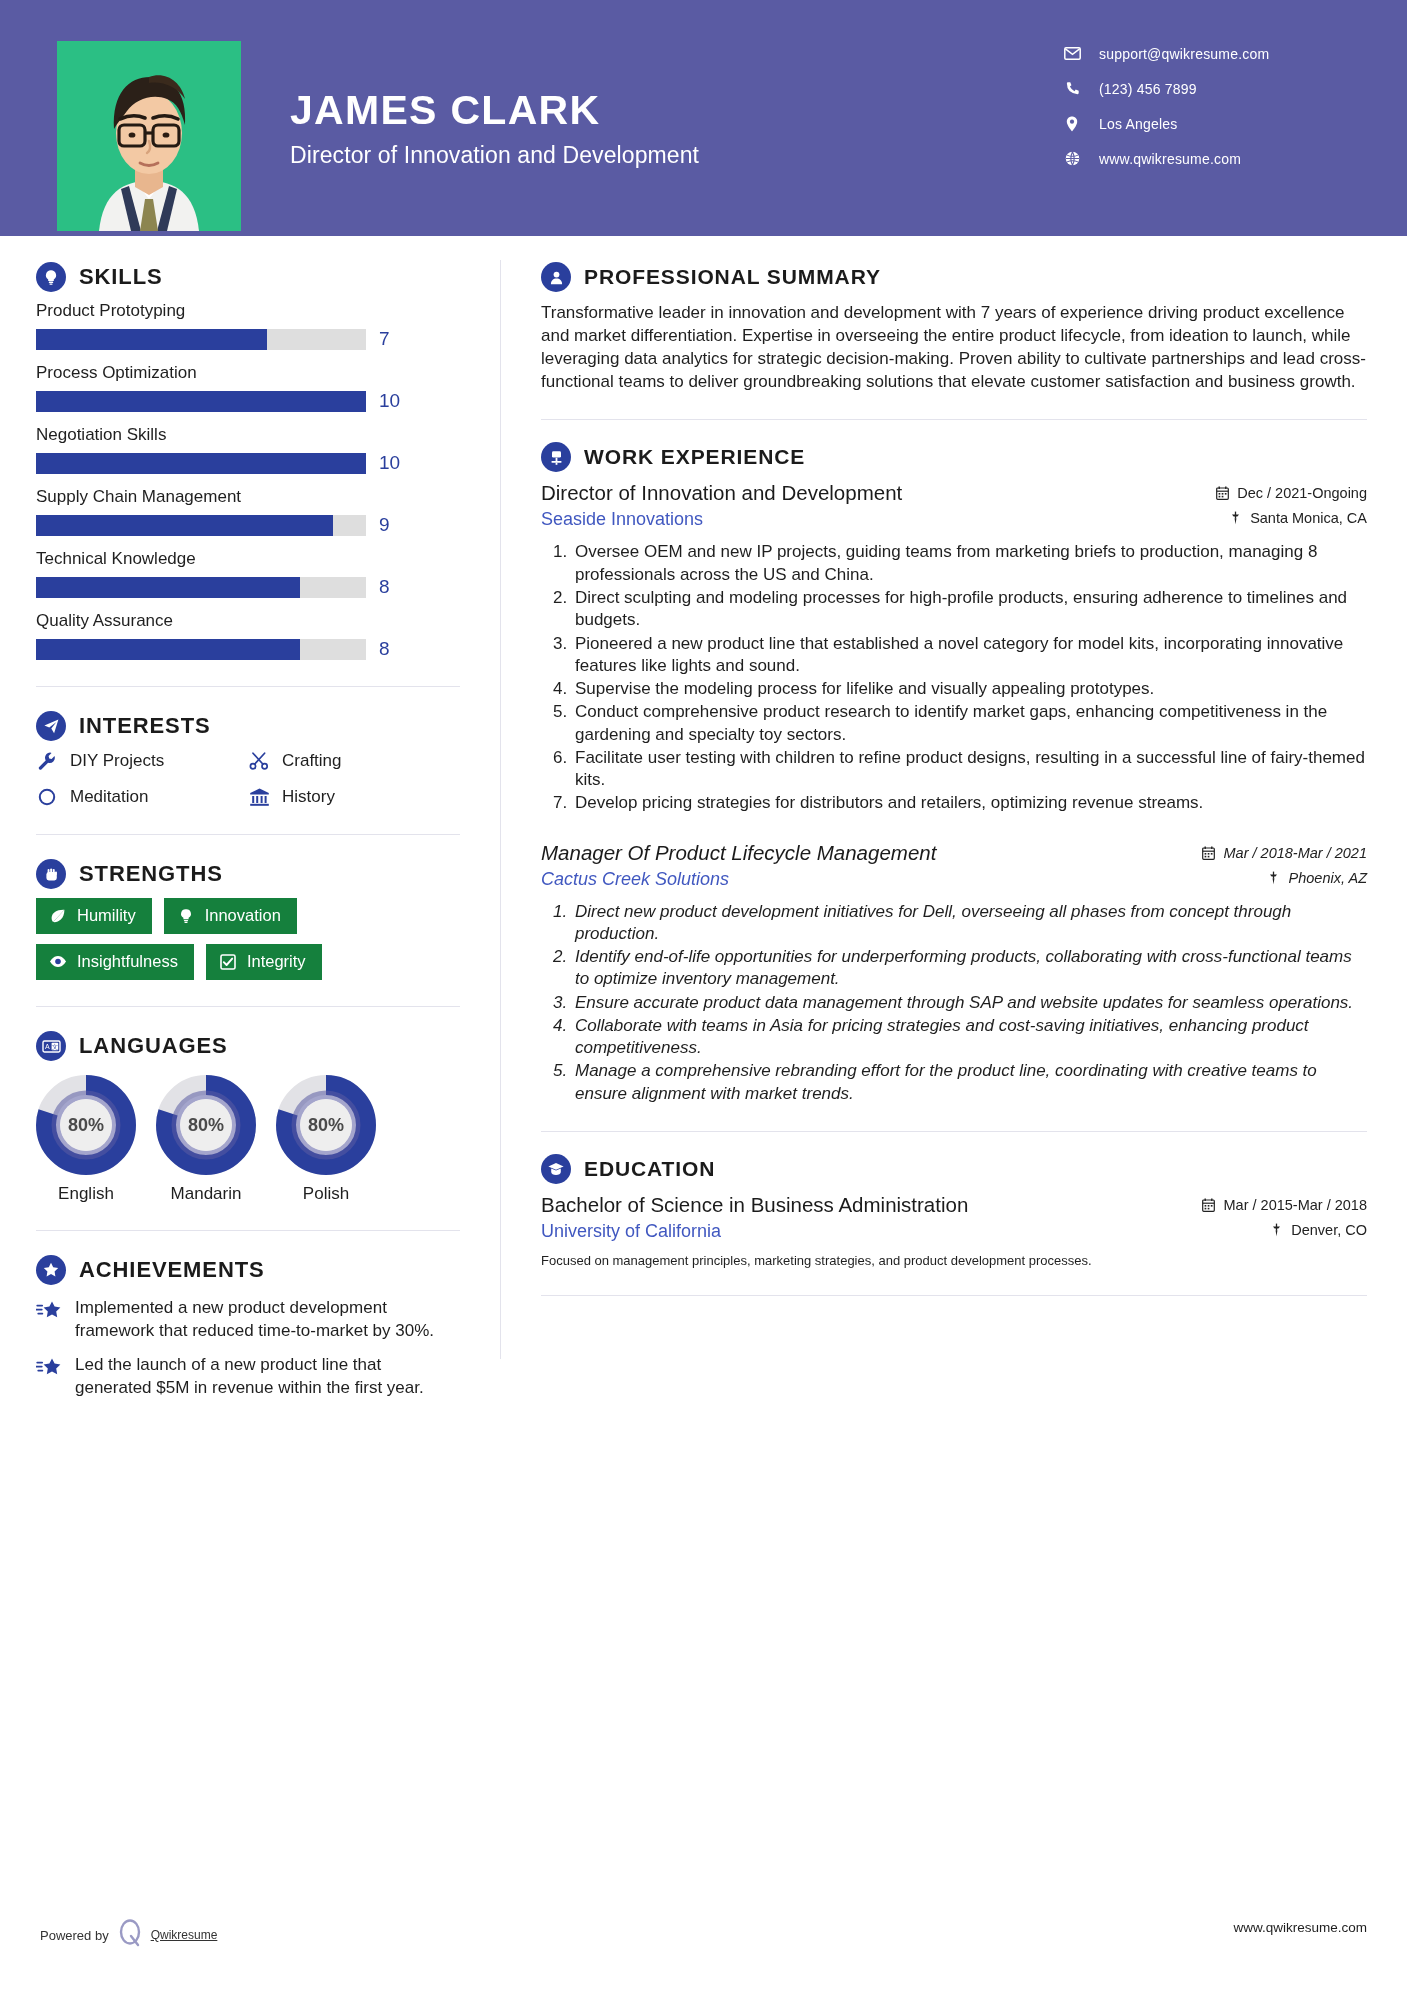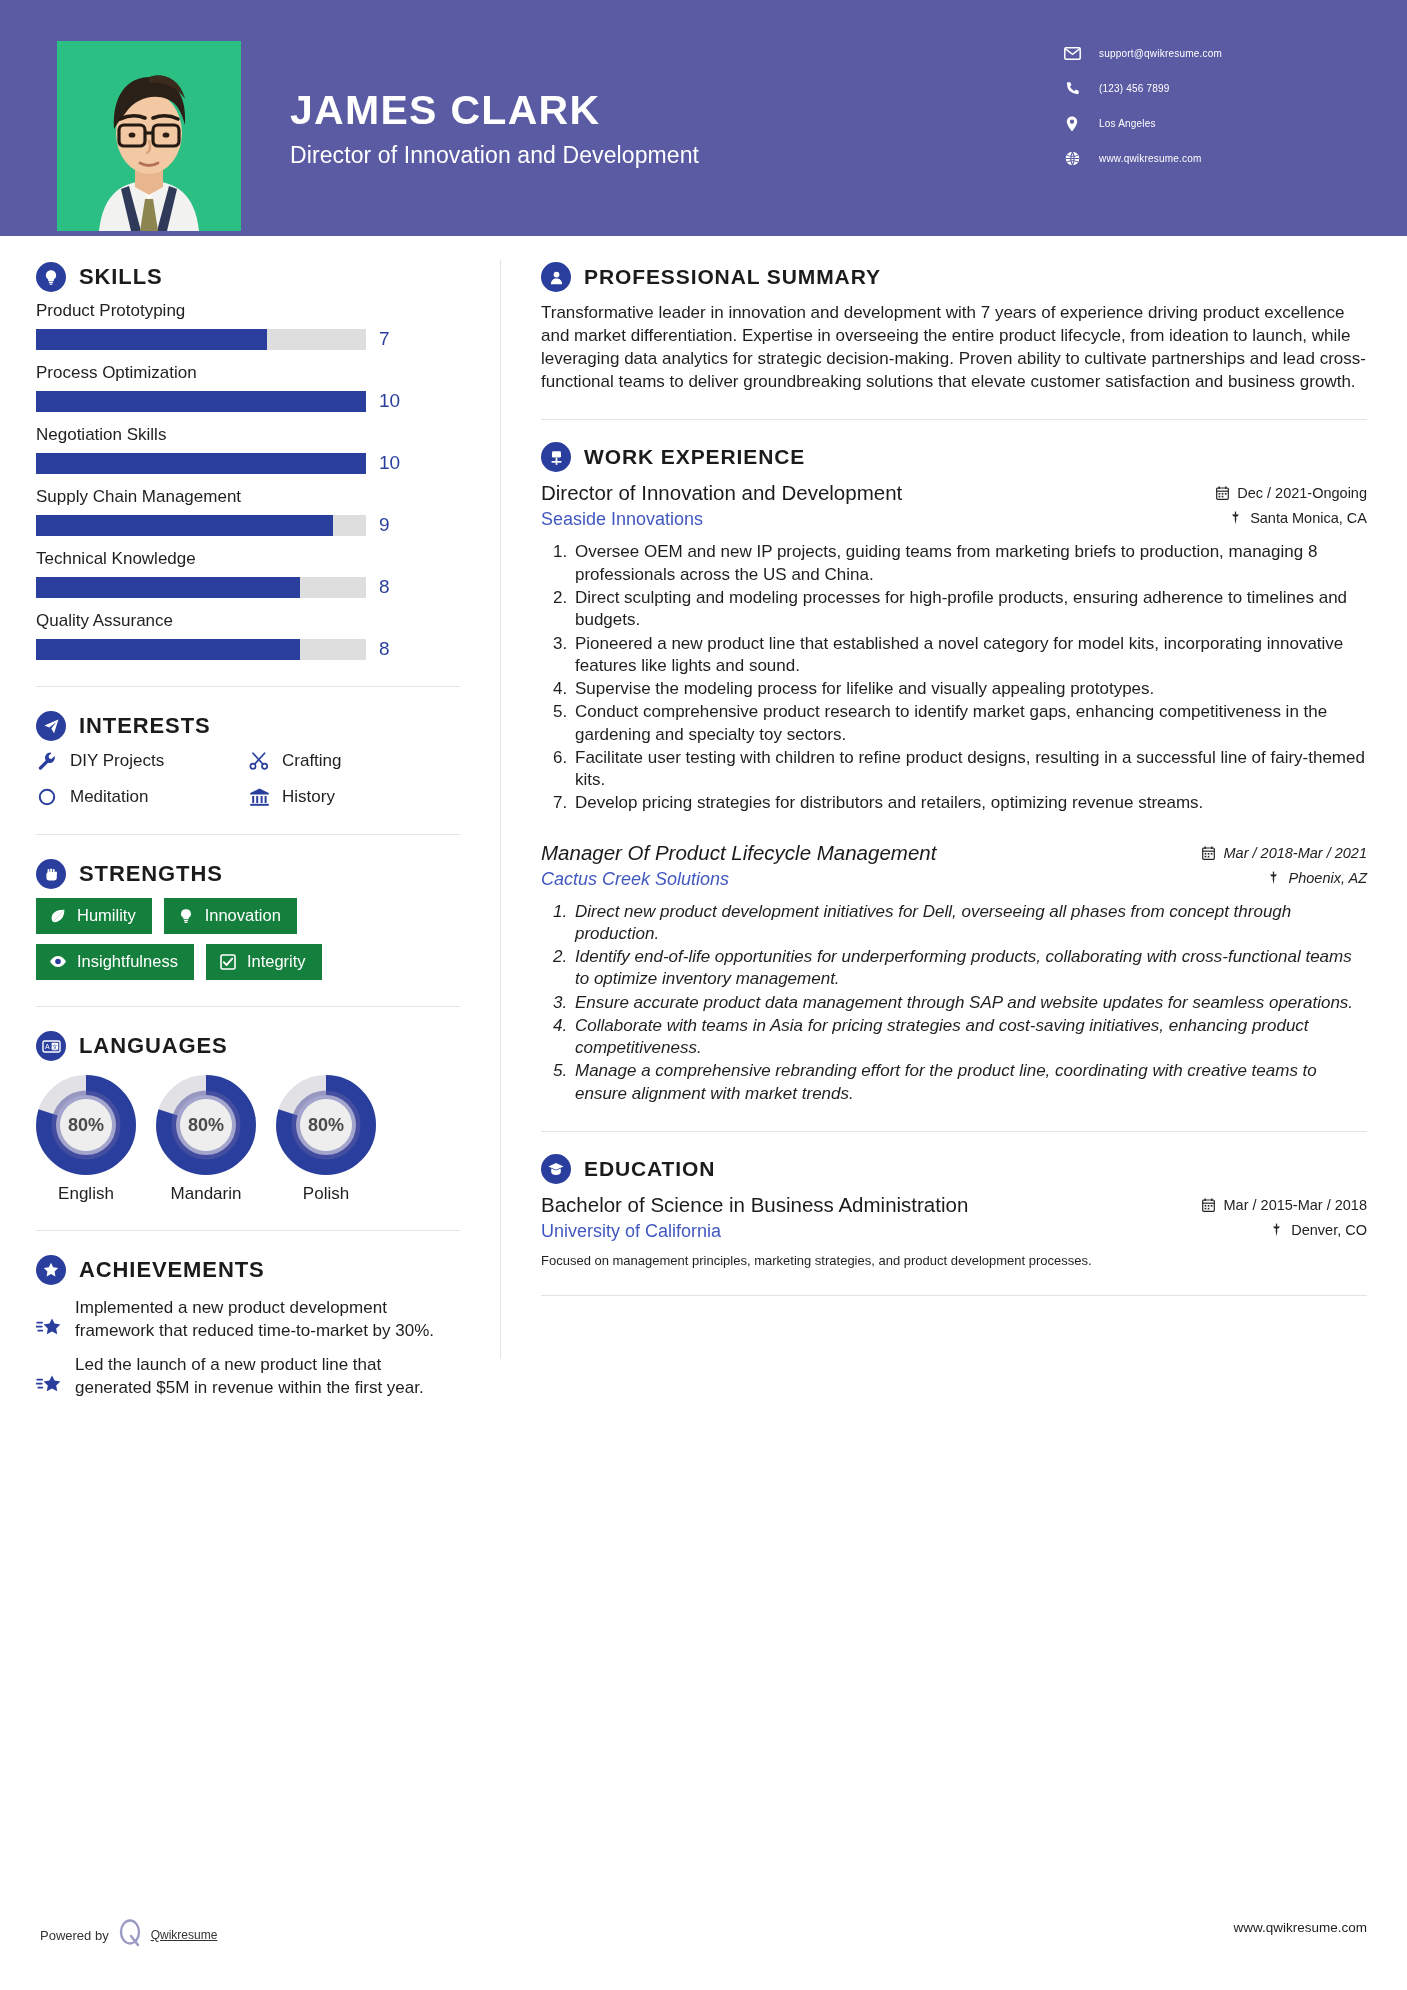--- a/index.html
+++ b/index.html
@@ -52,21 +52,21 @@
   .contact {
     position: absolute;
     right: 48px; top: 36px;
     color: #ffffff;
     width: 300px;
   }
   .contact-row {
     display: flex;
     align-items: center;
     height: 35px;
-    font-size: 10px;
+    font-size: 14px;
     letter-spacing: .2px;
   }
   .contact-row .ci {
     width: 26px;
     display: inline-flex;
     justify-content: center;
     align-items: center;
     flex: 0 0 26px;
   }
   .contact-row .ctext { margin-left: 14px; }
@@ -209,21 +209,20 @@
     font-size: 17px;
     color: #1f1f1f;
     margin-top: 9px;
   }
 
   
   .ach {
     display: flex;
     gap: 13px;
     margin-top: 12px;
-    align-items: flex-end;
   }
   .ach .ai {
     width: 26px; height: 26px;
     flex: 0 0 26px;
     margin-top: 2px;
     display: inline-flex; align-items: flex-start; justify-content: center;
   }
   .ach-text {
     font-size: 17px;
     line-height: 1.33;

